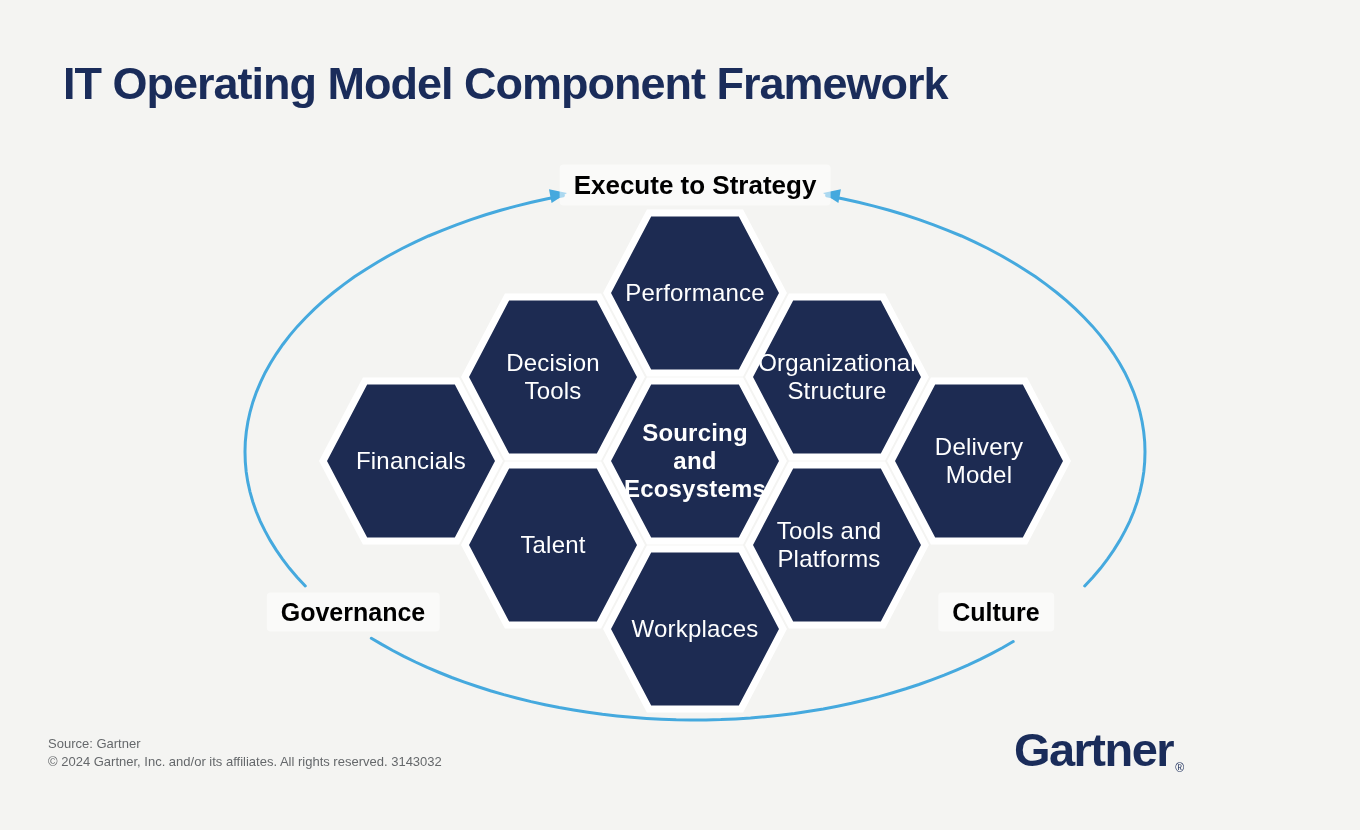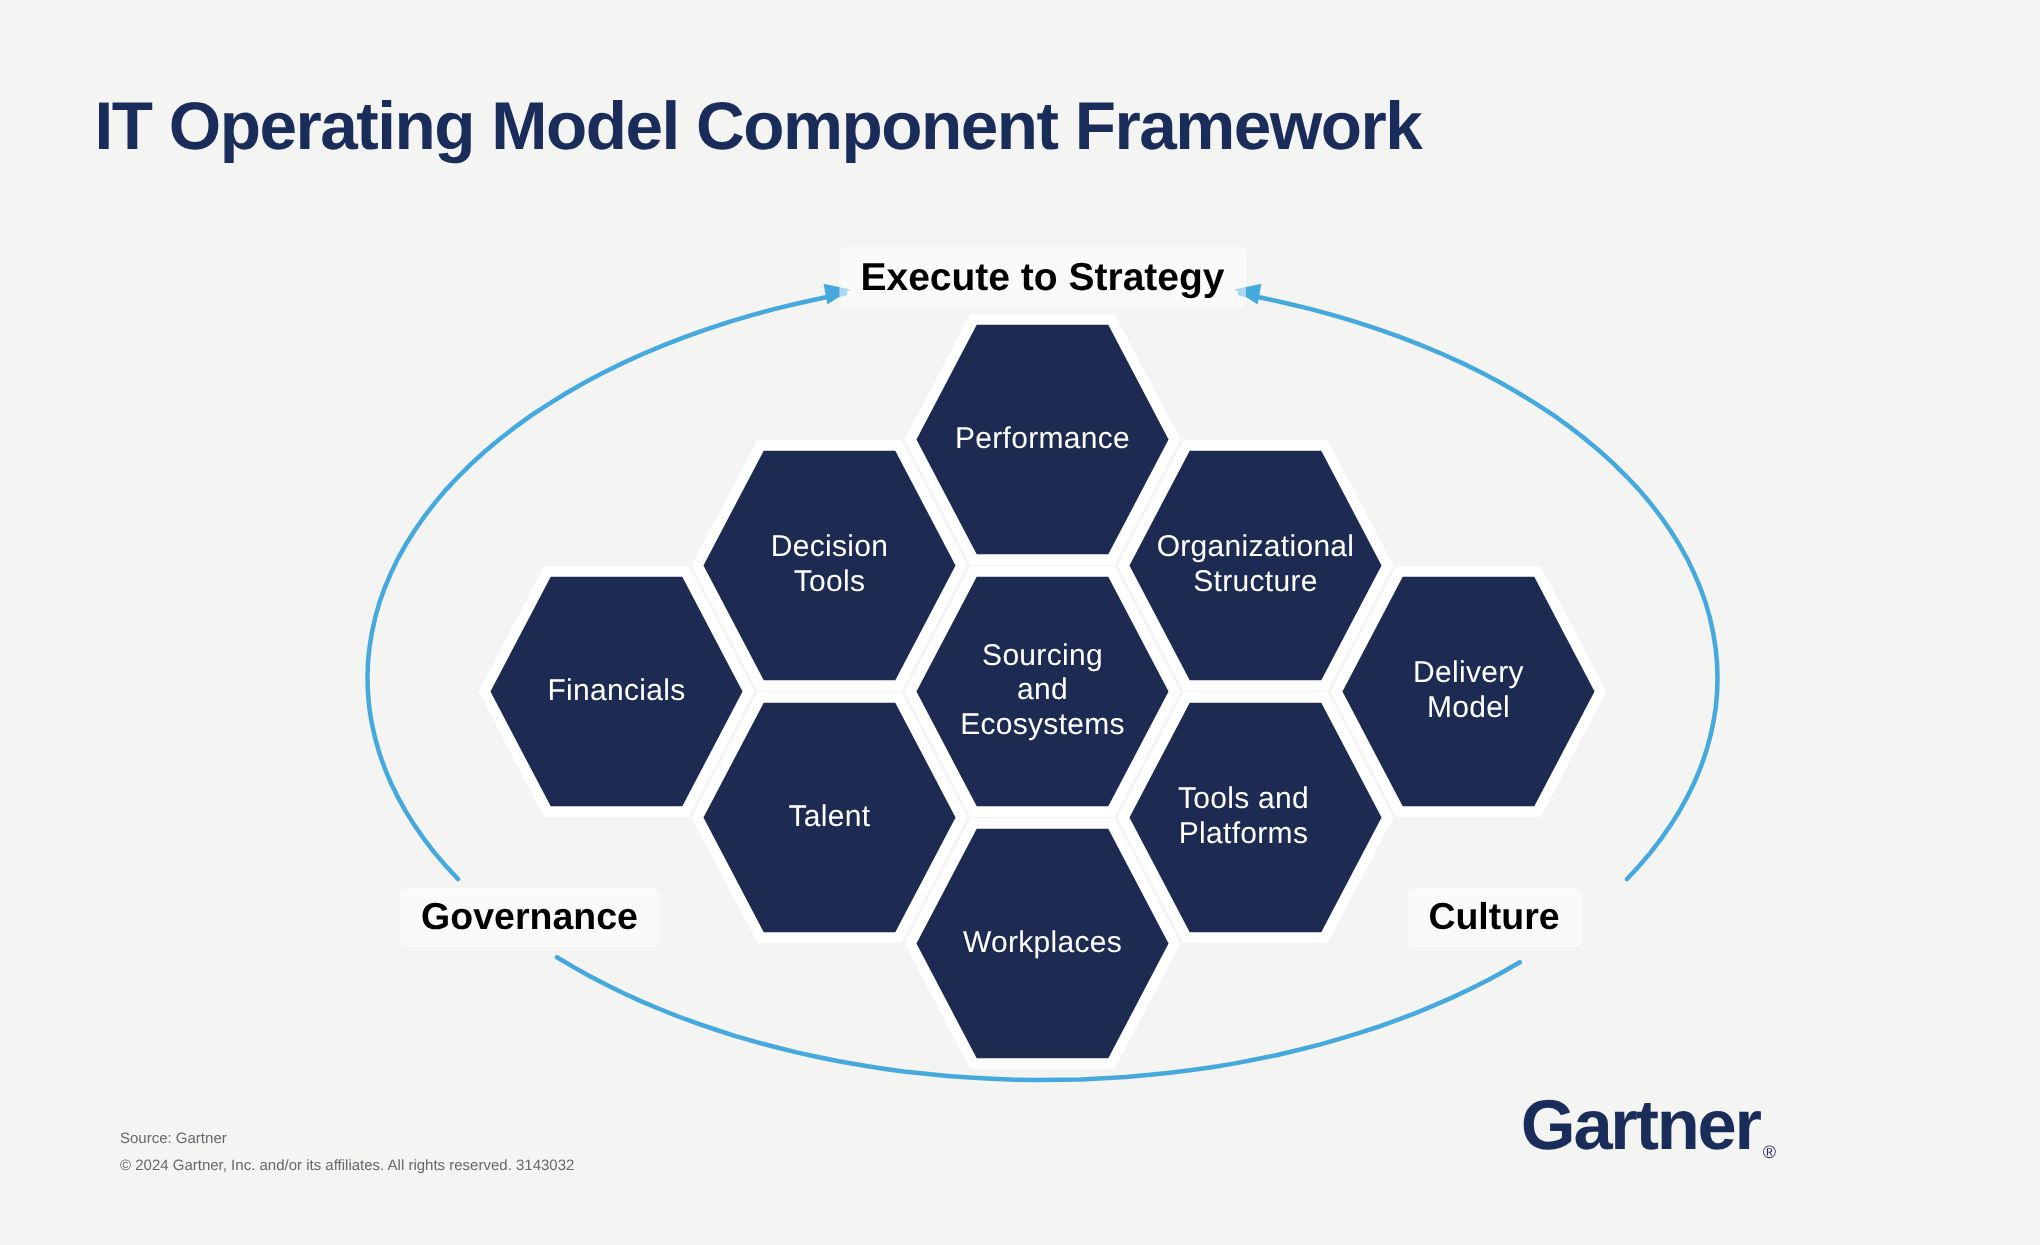--- a/index.html
+++ b/index.html
@@ -28,40 +28,40 @@
     white-space:nowrap;
   }
   .diagram-svg{position:absolute;left:0;top:0;}
   .arc{fill:none;stroke:var(--arrow-blue);stroke-width:3;stroke-linecap:round;}
   .arrowhead{fill:var(--arrow-blue);}
   .hex{fill:var(--hexagon);stroke:var(--gap-white);stroke-width:7;stroke-linejoin:miter;}
   .hex-label{
     position:absolute;
     transform:translate(-50%,-50%);
     color:var(--hexagon-text);
-    font-size:20px;font-weight:400;line-height:1.16;
+    font-size:24px;font-weight:400;line-height:1.16;
     text-align:center;white-space:pre-line;
     letter-spacing:0.2px;
   }
   .cycle-label{
     position:absolute;
     transform:translate(-50%,-50%);
     color:var(--label-black);
     font-size:25px;font-weight:700;
     white-space:nowrap;
     background:rgba(255,255,255,0.55);
     padding:5px 14px;border-radius:4px;
   }
   .cycle-label.top{left:695px;top:185px;font-size:26px;}
   .cycle-label.left{left:353px;top:612px;}
   .cycle-label.right{left:996px;top:612px;}
   .footer{
-    position:absolute;left:80px;top:735px;
+    position:absolute;left:48px;top:735px;
     color:var(--footer-gray);
-    font-size:10px;line-height:17.5px;margin-top:16px;
+    font-size:13px;line-height:17.5px;
   }
   .logo{
     position:absolute;right:64px;top:726px;
     color:var(--title-navy);
     font-size:47px;font-weight:700;letter-spacing:-1.5px;
     line-height:1;
     white-space:nowrap;
   }
   .logo .reg{
     font-size:12px;letter-spacing:0;
@@ -97,21 +97,21 @@
       </g>
   </svg>
 
   <div id="hex-labels">
       <div class="hex-label" style="left: 695px; top: 293px;">Performance</div>
       <div class="hex-label" style="left: 553px; top: 377px;">Decision
 Tools</div>
       <div class="hex-label" style="left: 837px; top: 377px;">Organizational
 Structure</div>
       <div class="hex-label" style="left: 411px; top: 461px;">Financials</div>
-      <div class="hex-label" style="left: 695px; top: 461px;">Sourcing
+      <div class="hex-label" style="left: 695px; top: 461px; font-weight: bold;">Sourcing
 and
 Ecosystems</div>
       <div class="hex-label" style="left: 979px; top: 461px;">Delivery
 Model</div>
       <div class="hex-label" style="left: 553px; top: 545px; text-align: center;">Talent</div>
       <div class="hex-label" style="left: 829px; top: 545px;">Tools and
 Platforms</div>
       <div class="hex-label" style="left: 695px; top: 629px;">Workplaces</div>
     </div>
 

